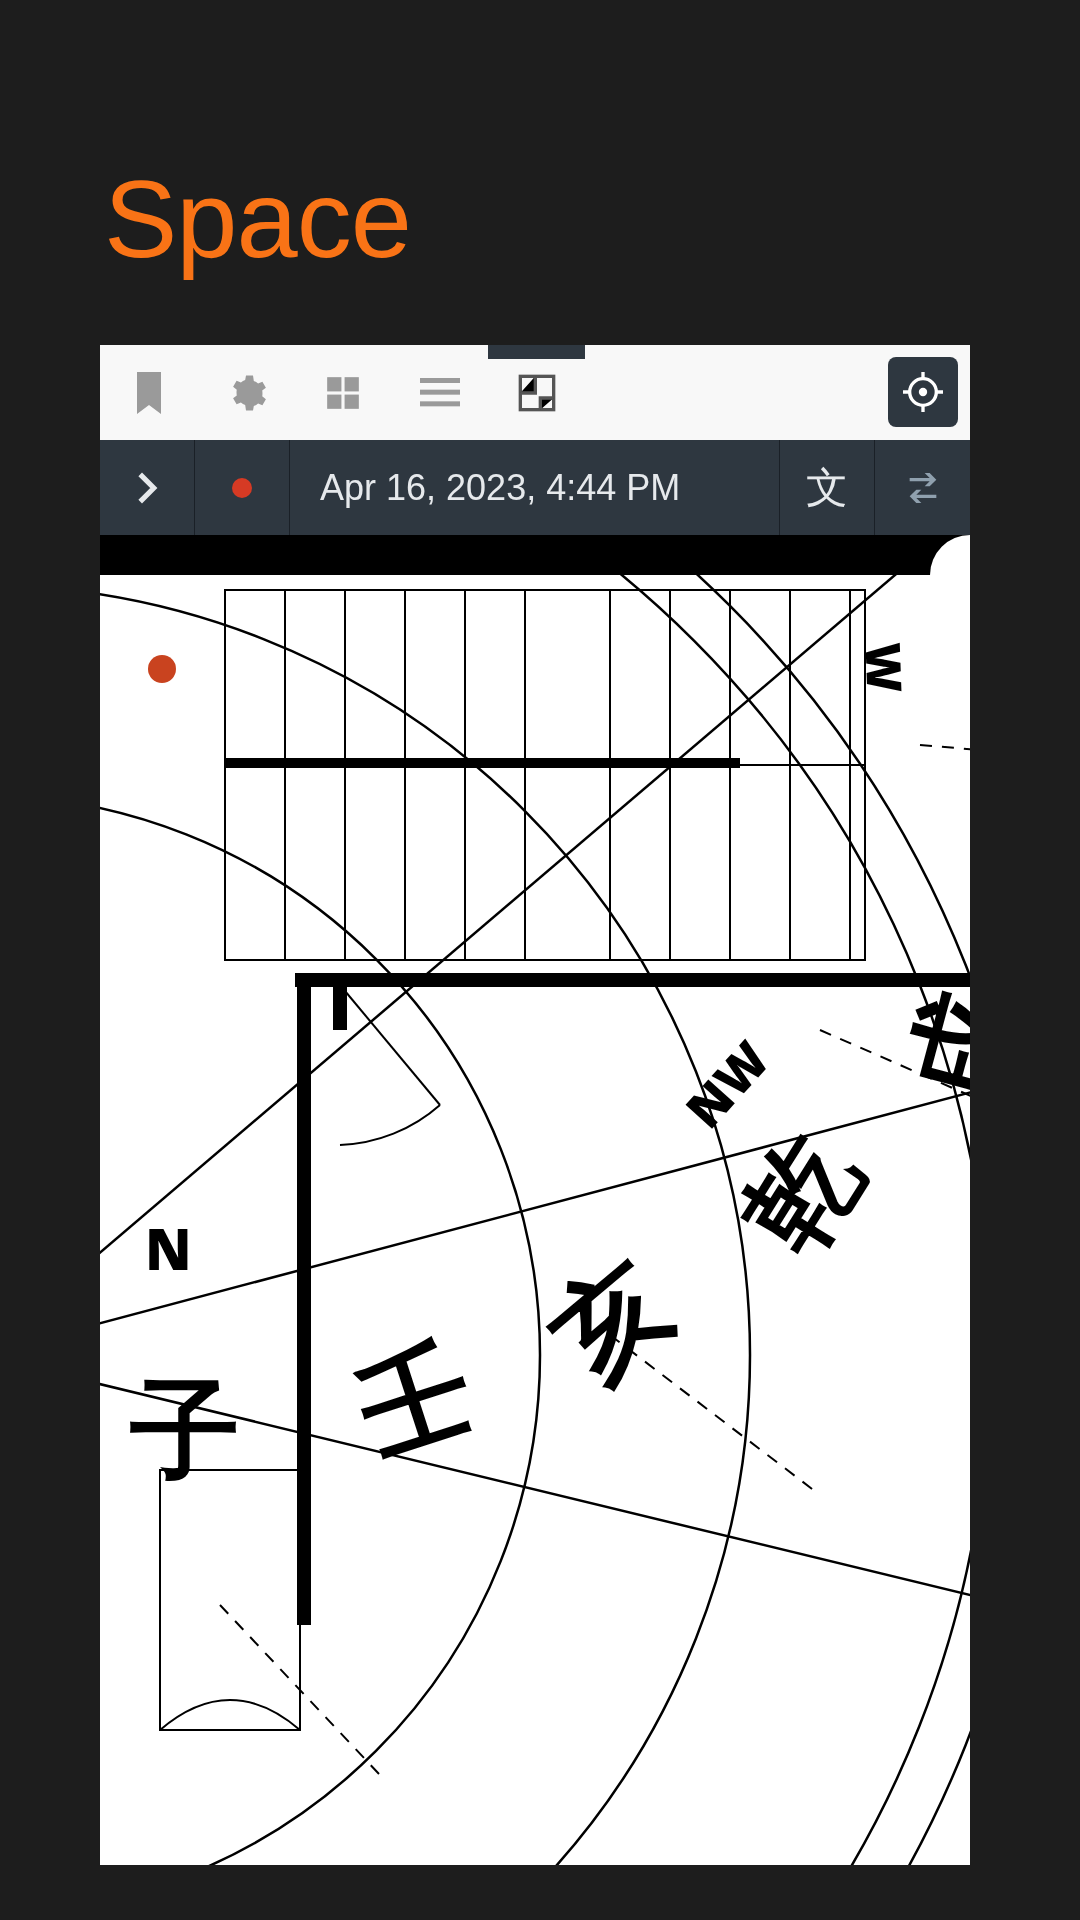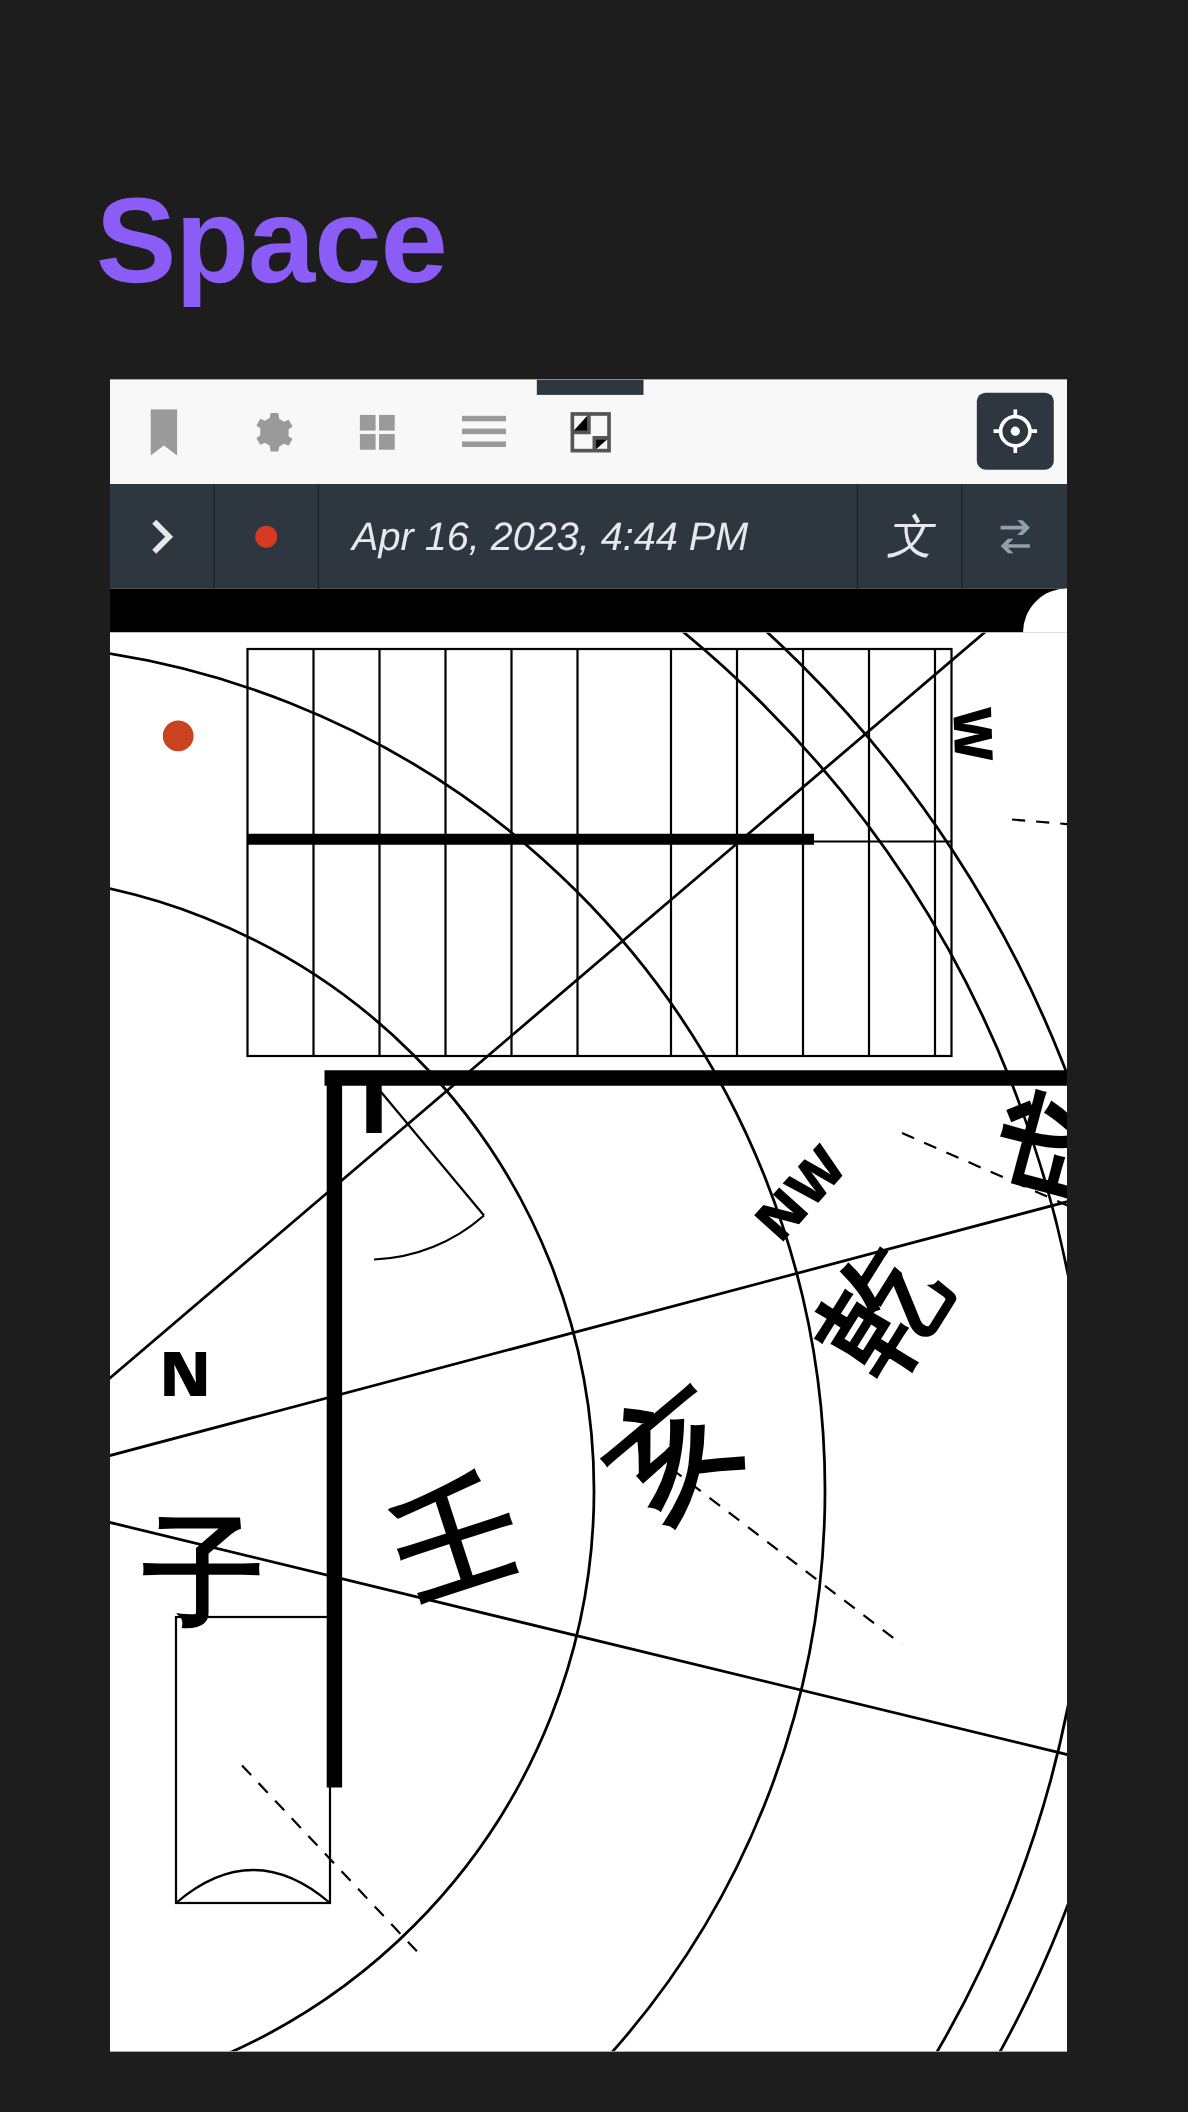--- a/index.html
+++ b/index.html
@@ -4,26 +4,26 @@
 <style>
   * { box-sizing: border-box; margin: 0; padding: 0; }
   html, body { width: 1080px; height: 1920px; }
   body {
     background: #1d1d1d;
     font-family: -apple-system, BlinkMacSystemFont, "Segoe UI", Helvetica, Arial, sans-serif;
     overflow: hidden;
   }
 
   .page-title {
-    color: #8b5cf6;
+    color: #f97316;
     font-size: 110px;
-    font-weight: 700;
+    font-weight: 400;
     letter-spacing: -1px;
     position: absolute;
-    left: 87px;
+    left: 104px;
     top: 155px;
   }
 
   .app-frame {
     position: absolute;
     left: 100px;
     top: 345px;
     width: 870px;
     height: 1520px;
     background: #ffffff;
@@ -74,21 +74,20 @@
   .tool svg, .bar-cell svg { display: block; }
 
   
   .control-bar {
     height: 95px;
     background: #2e3740;
     display: flex;
     align-items: stretch;
     color: #e6e9ec;
     font-size: 36px;
-    font-style: italic;
   }
   .bar-cell {
     display: flex;
     align-items: center;
     justify-content: center;
     border-right: 1px solid #1a2027;
   }
   .bar-cell:last-child { border-right: none; }
   .bar-chevron { width: 95px; }
   .bar-record  { width: 95px; }

